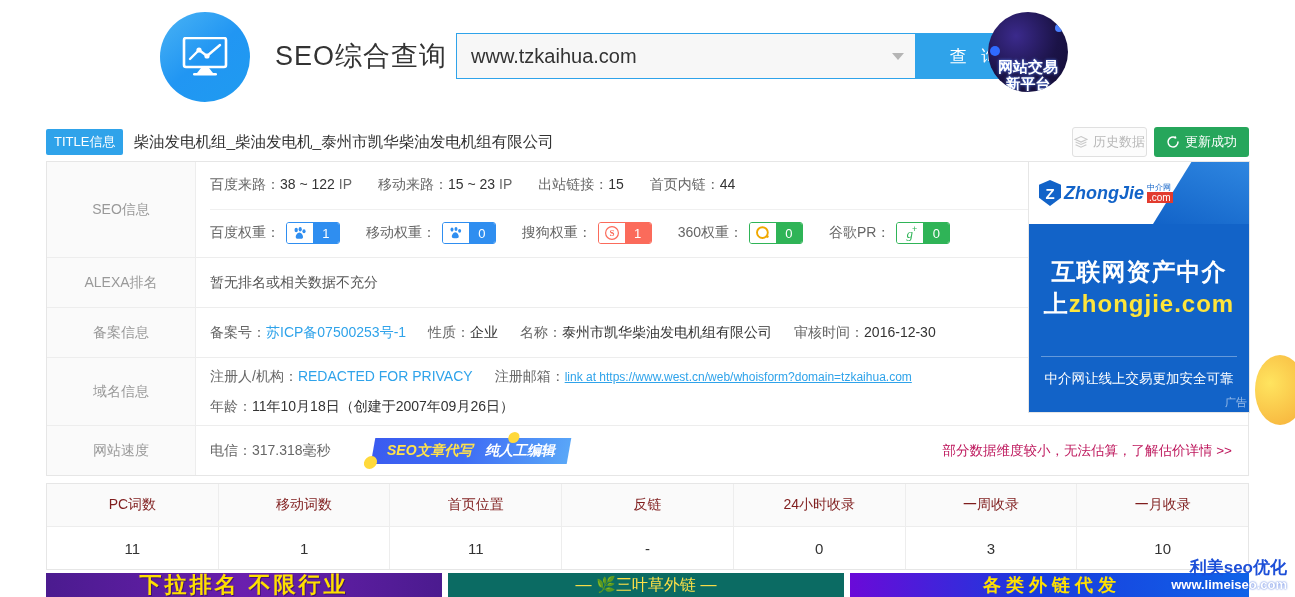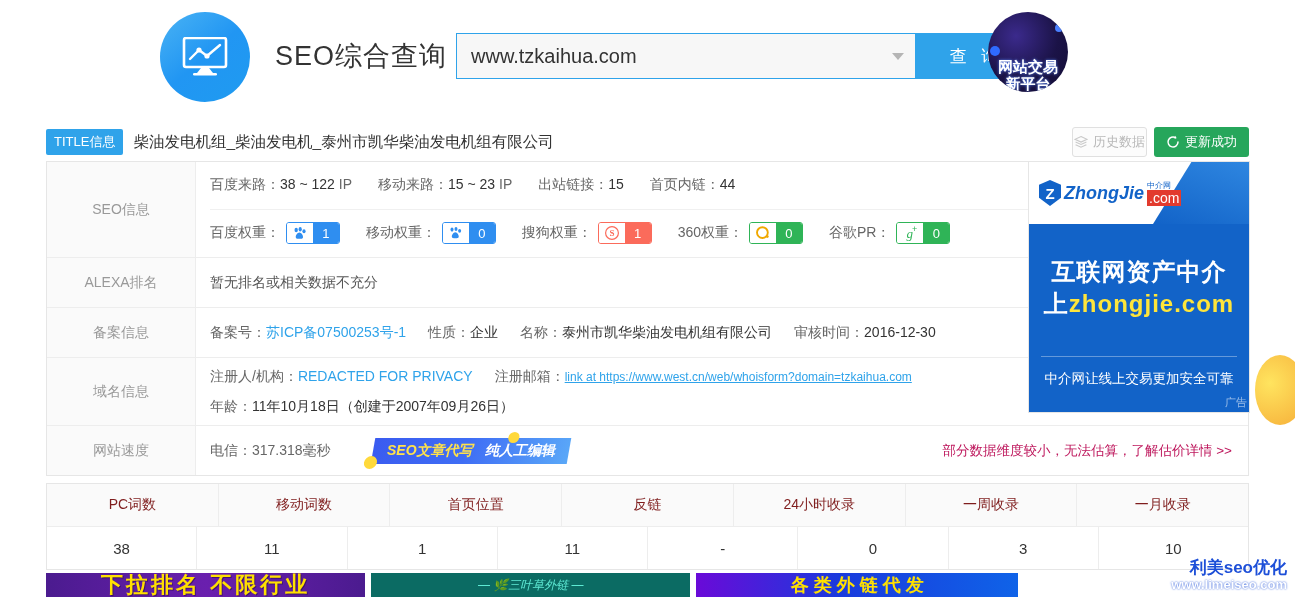--- a/index.html
+++ b/index.html
@@ -256,21 +256,21 @@
   .zj-logo { display: flex; align-items: center; gap: 3px; z-index: 2; }
   .zj-shield {
     width: 22px; height: 26px;
     background: #1263c8;
     clip-path: polygon(50% 0, 100% 18%, 100% 68%, 50% 100%, 0 68%, 0 18%);
     display: flex; align-items: center; justify-content: center;
     color: #fff; font-size: 15px; font-weight: bold;
   }
   .zj-name { color: #1263c8; font-size: 18px; font-weight: bold; font-style: italic; }
   .zj-cn { font-size: 8px; color: #1263c8; line-height: 9px; }
-  .zj-com { background:#e23b2e; color:#fff; font-size:14px; padding:0 2px; }
+  .zj-com { background:#e23b2e; color:#fff; font-size:10px; padding:0 2px; }
   .ad-headline {
     margin-top: 32px;
     text-align: center;
     color: #fff;
     font-size: 24px;
     font-weight: bold;
     line-height: 32px;
     letter-spacing: 1px;
   }
   .ad-headline .yellow { color: #ffe53a; }
@@ -311,21 +311,21 @@
     border-right: 1px solid #ededed;
     font-size: 14px;
   }
   .stats-head div { color: #7f1d1d; }
   .stats-body div { height: 42px; color: #333; font-size: 15px; }
   .stats-head div:last-child, .stats-body div:last-child { border-right: 0; }
 
   
   .banners {
     position: absolute; left: 46px; top: 573px;
-    width: 972px; height: 24px;
+    width: 1203px; height: 24px;
     display: flex; gap: 6px;
     overflow: hidden;
     justify-content: center;
   }
   .bn {
     height: 24px; overflow: hidden;
     display: flex; align-items: center; justify-content: center;
     position: relative;
   }
   .bn1 {
@@ -334,21 +334,21 @@
   }
   .bn1 span {
     color: #ffe000; font-size: 22px; font-weight: bold;
     letter-spacing: 3px; white-space: nowrap;
     text-shadow: 1px 1px 0 #00000055;
   }
   .bn2 {
     width: 396px;
     background: #0b6b63;
   }
-  .bn2 span { color: #5eead4; font-size: 12px; white-space: nowrap; font-style: italic; }
+  .bn2 span { color: #fde047; font-size: 16px; white-space: nowrap; }
   .bn3 {
     width: 399px;
     background: linear-gradient(90deg, #6a0ad8 0%, #1a3bdd 45%, #0f63e8 100%);
   }
   .bn3 span { color: #ffe000; font-size: 18px; font-weight: bold; white-space: nowrap; }
 
   .watermark {
     position: absolute; right: 8px; top: 556px;
     text-align: right;
     z-index: 50;
@@ -593,21 +593,20 @@
   <div class="stats-head">
     <div>PC词数</div>
     <div>移动词数</div>
     <div>首页位置</div>
     <div>反链</div>
     <div>24小时收录</div>
     <div>一周收录</div>
     <div>一月收录</div>
   </div>
   <div class="stats-body">
-    <div>38</div>
     <div>11</div>
     <div>1</div>
     <div>11</div>
     <div>-</div>
     <div>0</div>
     <div>3</div>
     <div>10</div>
   </div>
 </div>
 

